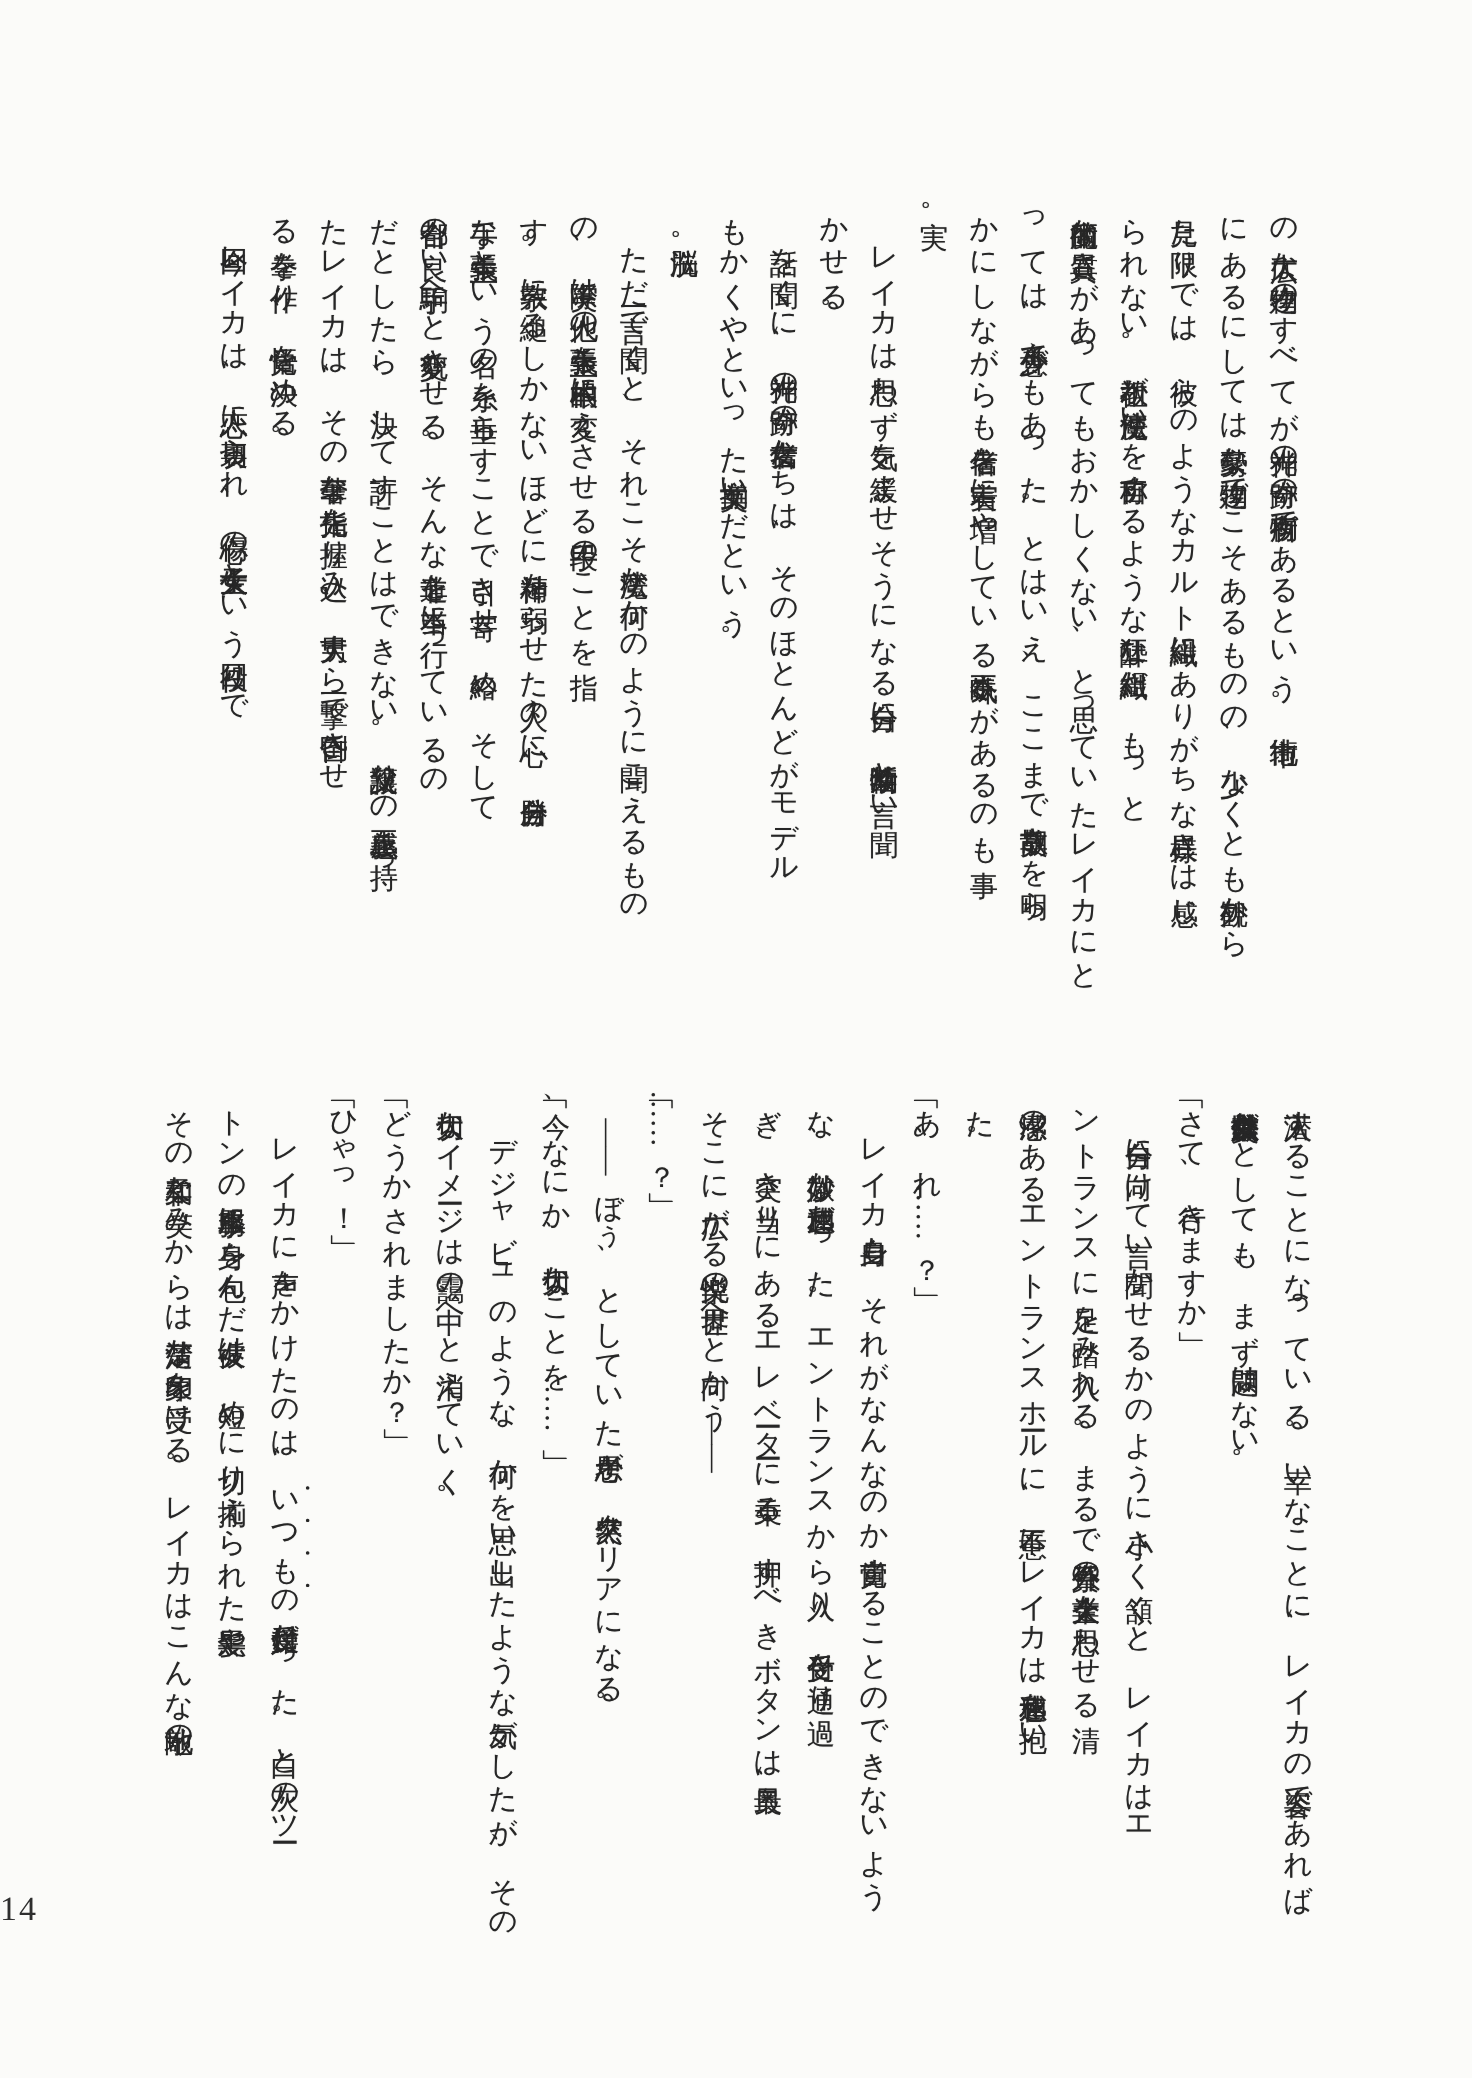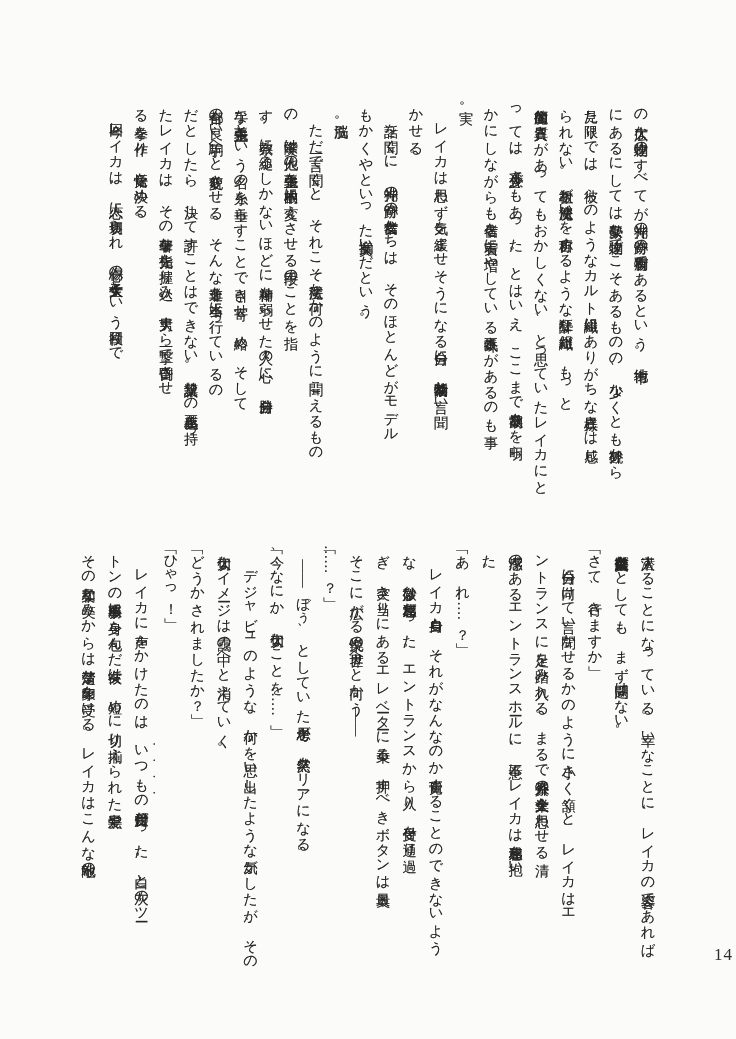--- a/index.html
+++ b/index.html
@@ -42,21 +42,21 @@
   #bottom-block .line { line-height: 26.5px; }
   .em-dots {
     -webkit-text-emphasis: filled dot #262626;
     text-emphasis: filled dot #262626;
   }
   .page-number {
     position: absolute;
     top: 945px;
     left: 0;
     width: 733px;
-    text-align: right;
+    text-align: left;
     font-size: 17px;
     color: #2e2e2e;
     letter-spacing: 1px;
   }
 </style>
 </head>
 <body>
 
 <div class="page">
   <div class="vblock" id="top-block">

